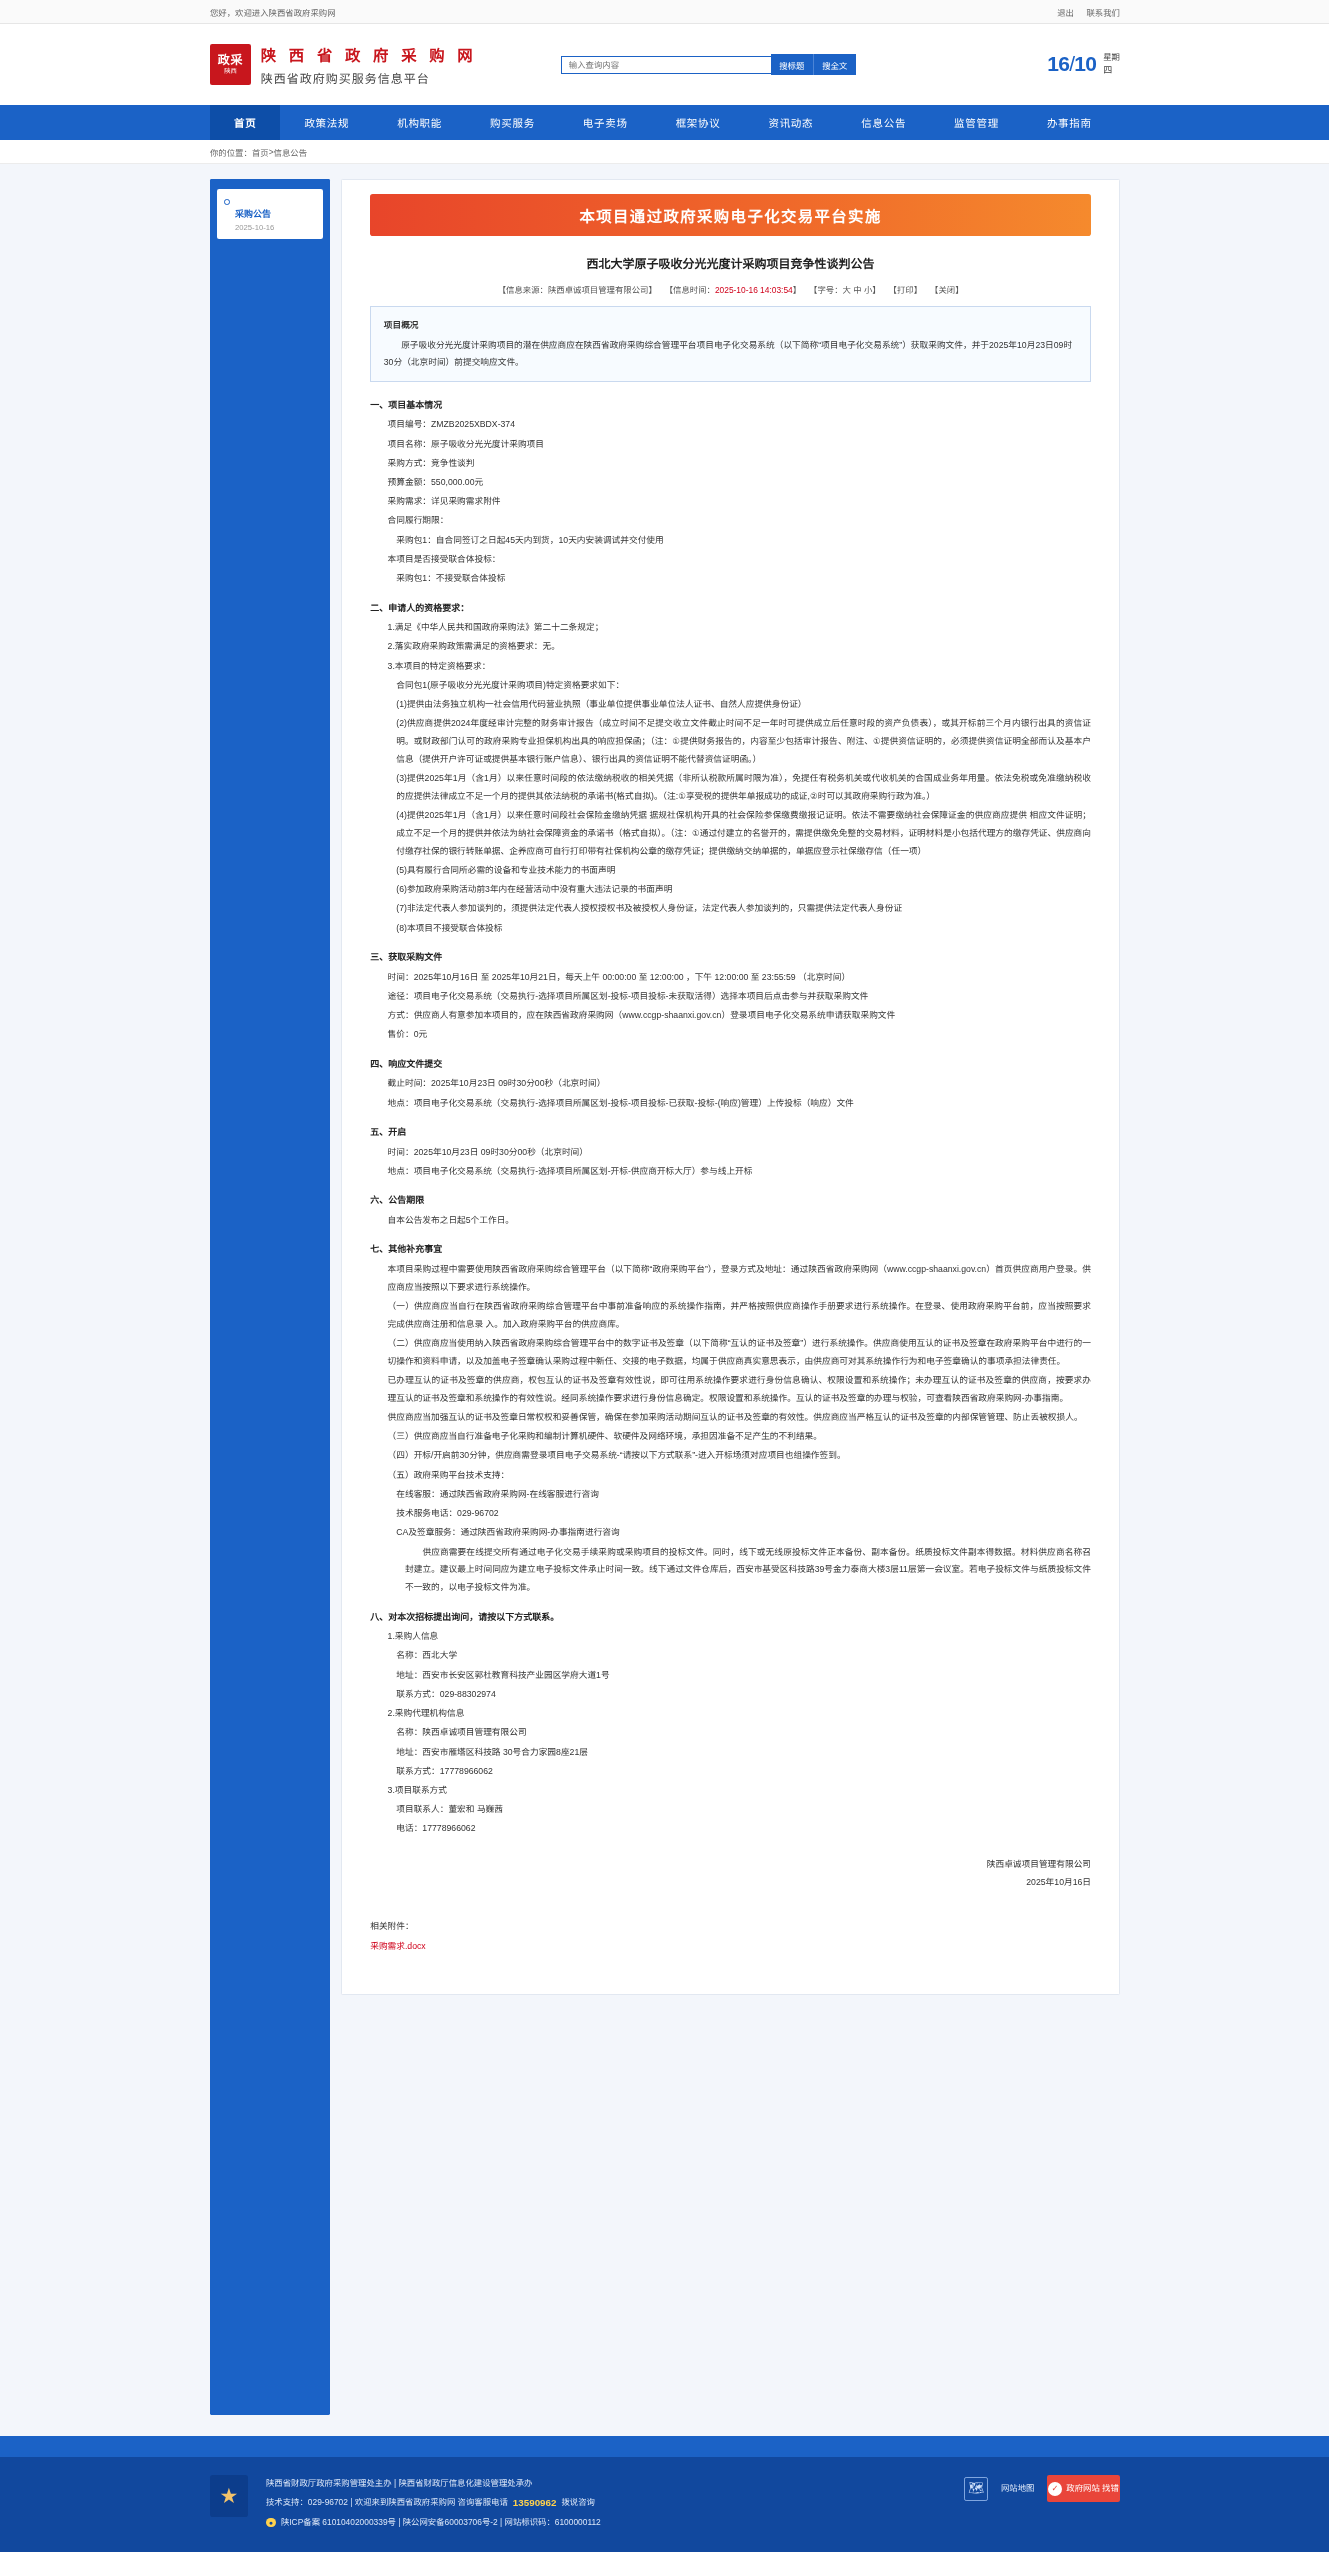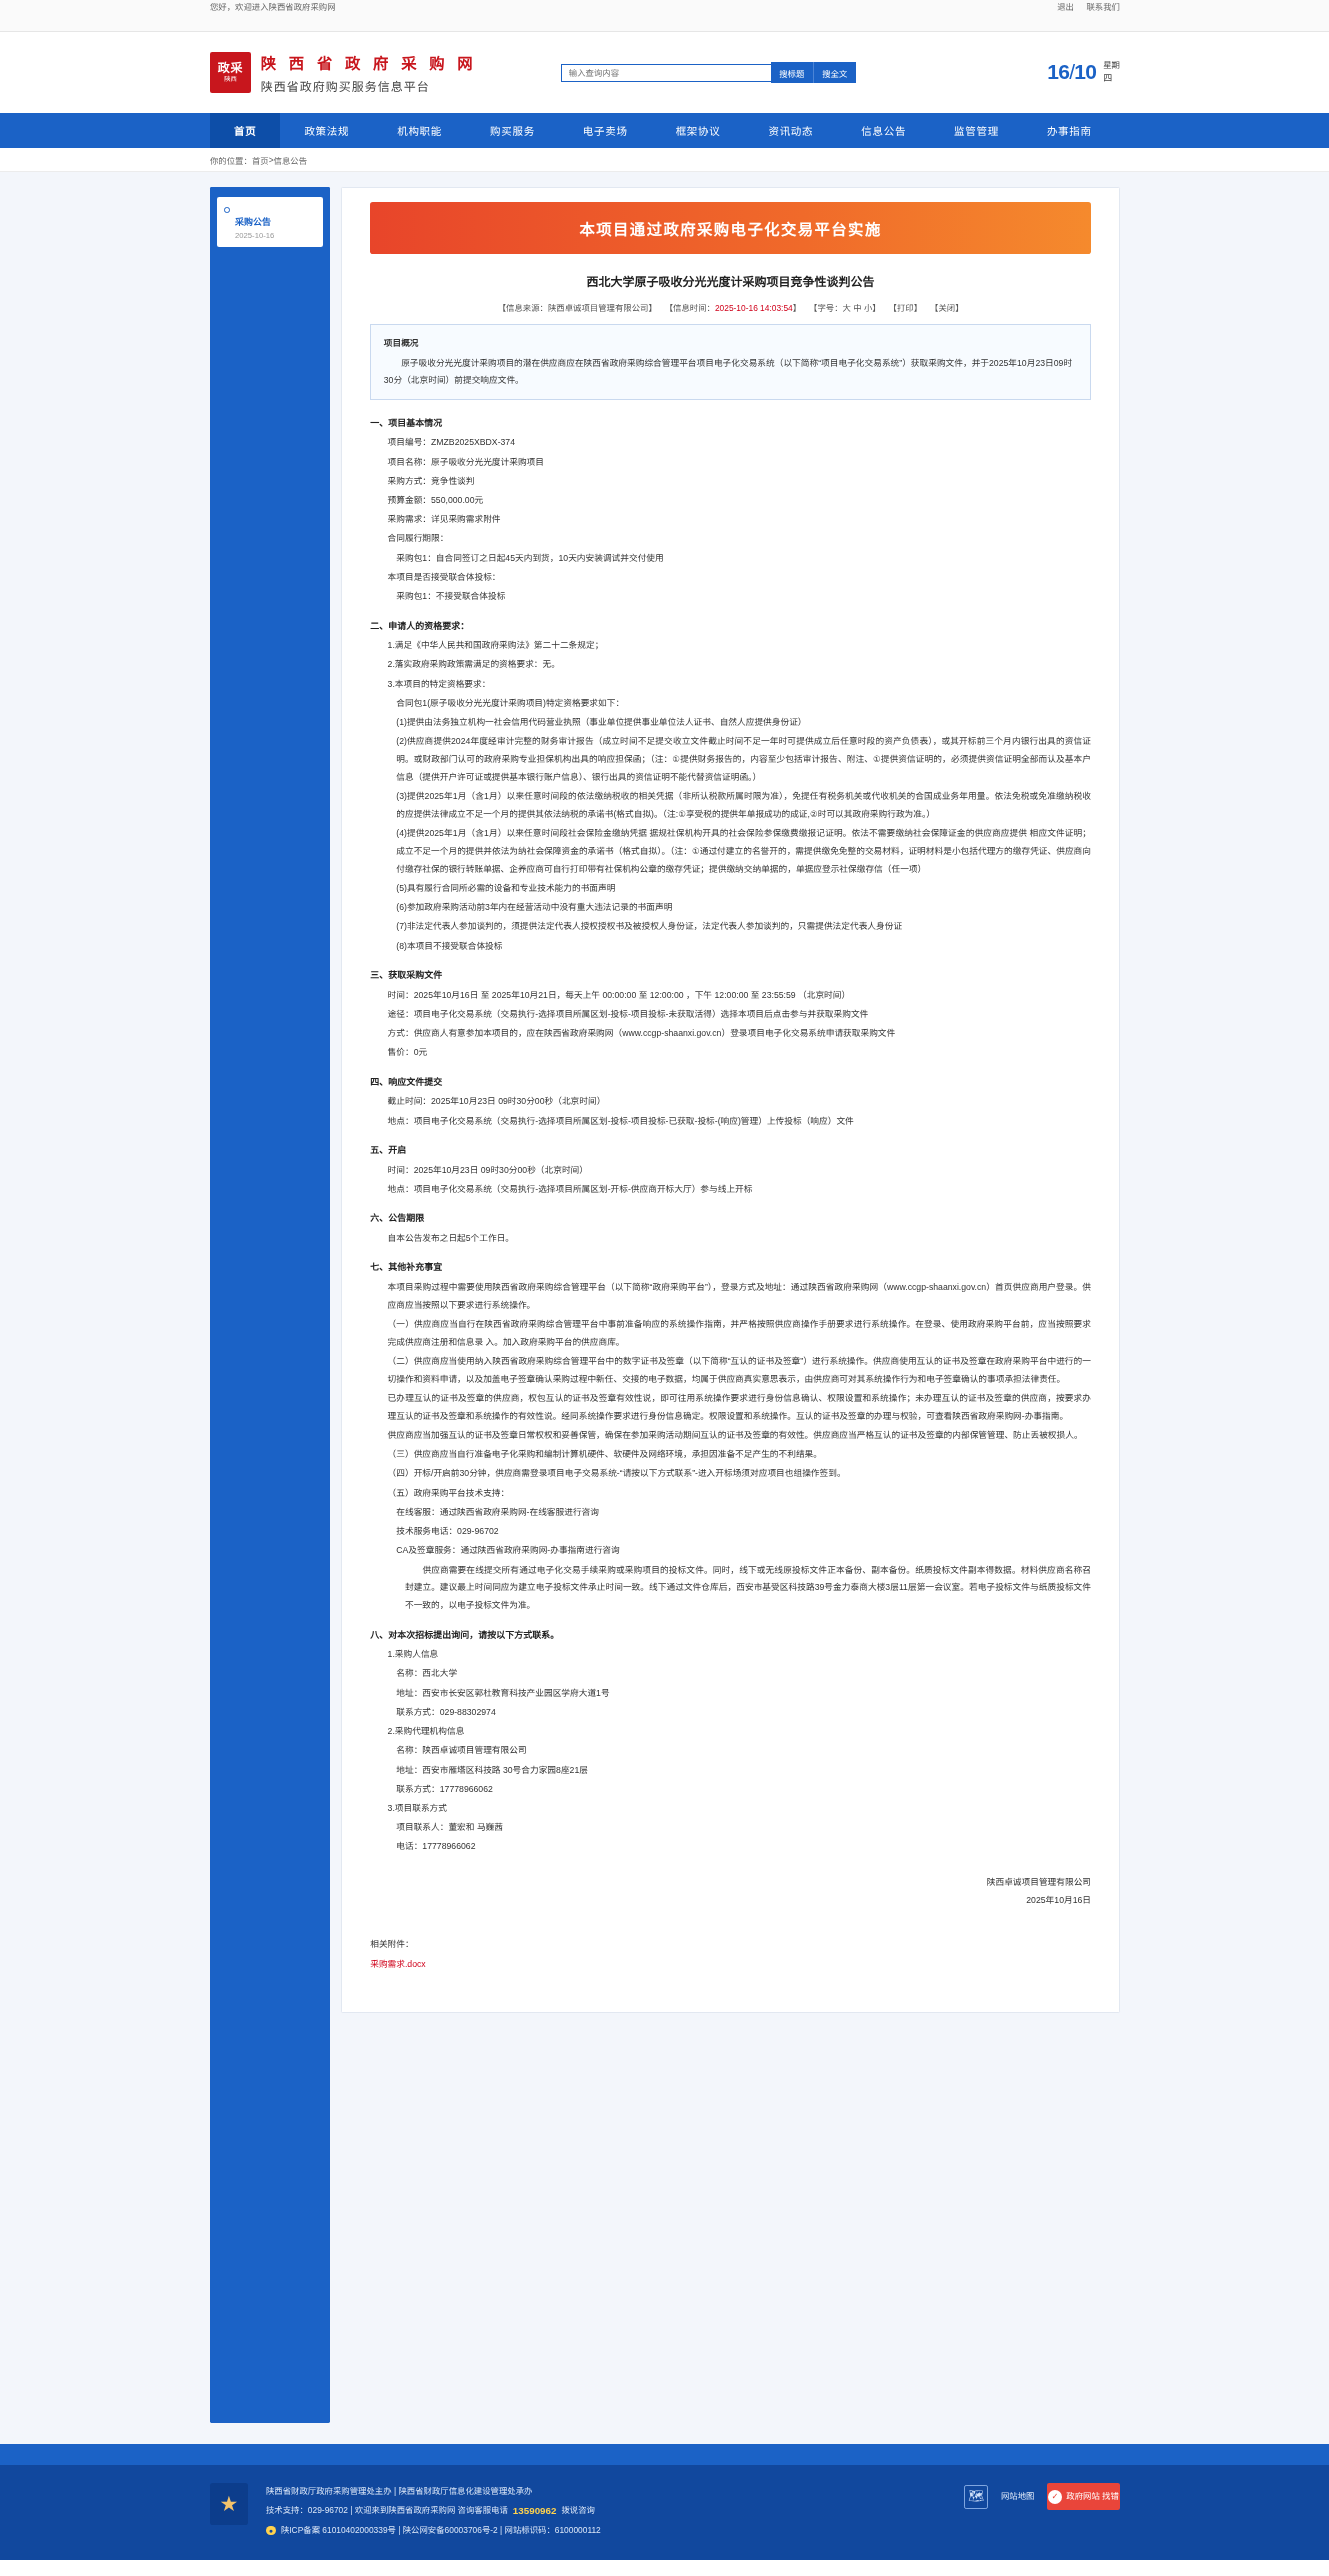--- a/index.html
+++ b/index.html
@@ -8,22 +8,22 @@
     width:1330px;
     background:#ffffff;
     font-family:"Liberation Sans","DejaVu Sans",sans-serif;
     font-size:9px;
     color:#333;
   }
   .page { width:1330px; margin:0 auto; background:#f3f6fb; }
 
   
   .topbar {
-    height:32px; background:#fafafa; border-bottom:0.7px solid #e6e6e6;
-    display:flex; 
+    height:24px; background:#fafafa; border-bottom:0.7px solid #e6e6e6;
+    display:flex; align-items:center;
     padding:0 210px;
     font-size:8.4px; color:#666;
   }
   .topbar .greet { flex:1; }
   .topbar .links { display:flex; gap:12.6px; color:#666; }
   .topbar .links span { cursor:pointer; }
 
   
   .header {
     background:#ffffff;
@@ -88,21 +88,21 @@
     background:#fff;border:1.4px solid #1b62c6;
   }
   .side .cat .t { font-size:9px;color:#1b62c6;font-weight:bold; }
   .side .cat .d { font-size:7.7px;color:#999;margin-top:2.8px; }
 
   .main {
     flex:1;background:#fff;border:0.7px solid #e2e8f1;border-radius:1.4px;
     padding:14px 28px 42px 28px;
   }
   .banner {
-    height:52px;border-radius:2.8px;margin:0 auto 18px auto;
+    height:42px;border-radius:2.8px;margin:0 auto 18px auto;
     background:linear-gradient(90deg,#e8452a 0%,#f06a2a 60%,#f58a2d 100%);
     display:flex;align-items:center;justify-content:center;
     color:#fff;font-size:15.4px;font-weight:bold;letter-spacing:1.4px;
   }
   h1.title {
     text-align:center;font-size:12px;color:#222;margin:4.2px 0 11.2px 0;font-weight:bold;
   }
   .meta {
     text-align:center;font-size:8.4px;color:#555;margin-bottom:11.2px;
   }

